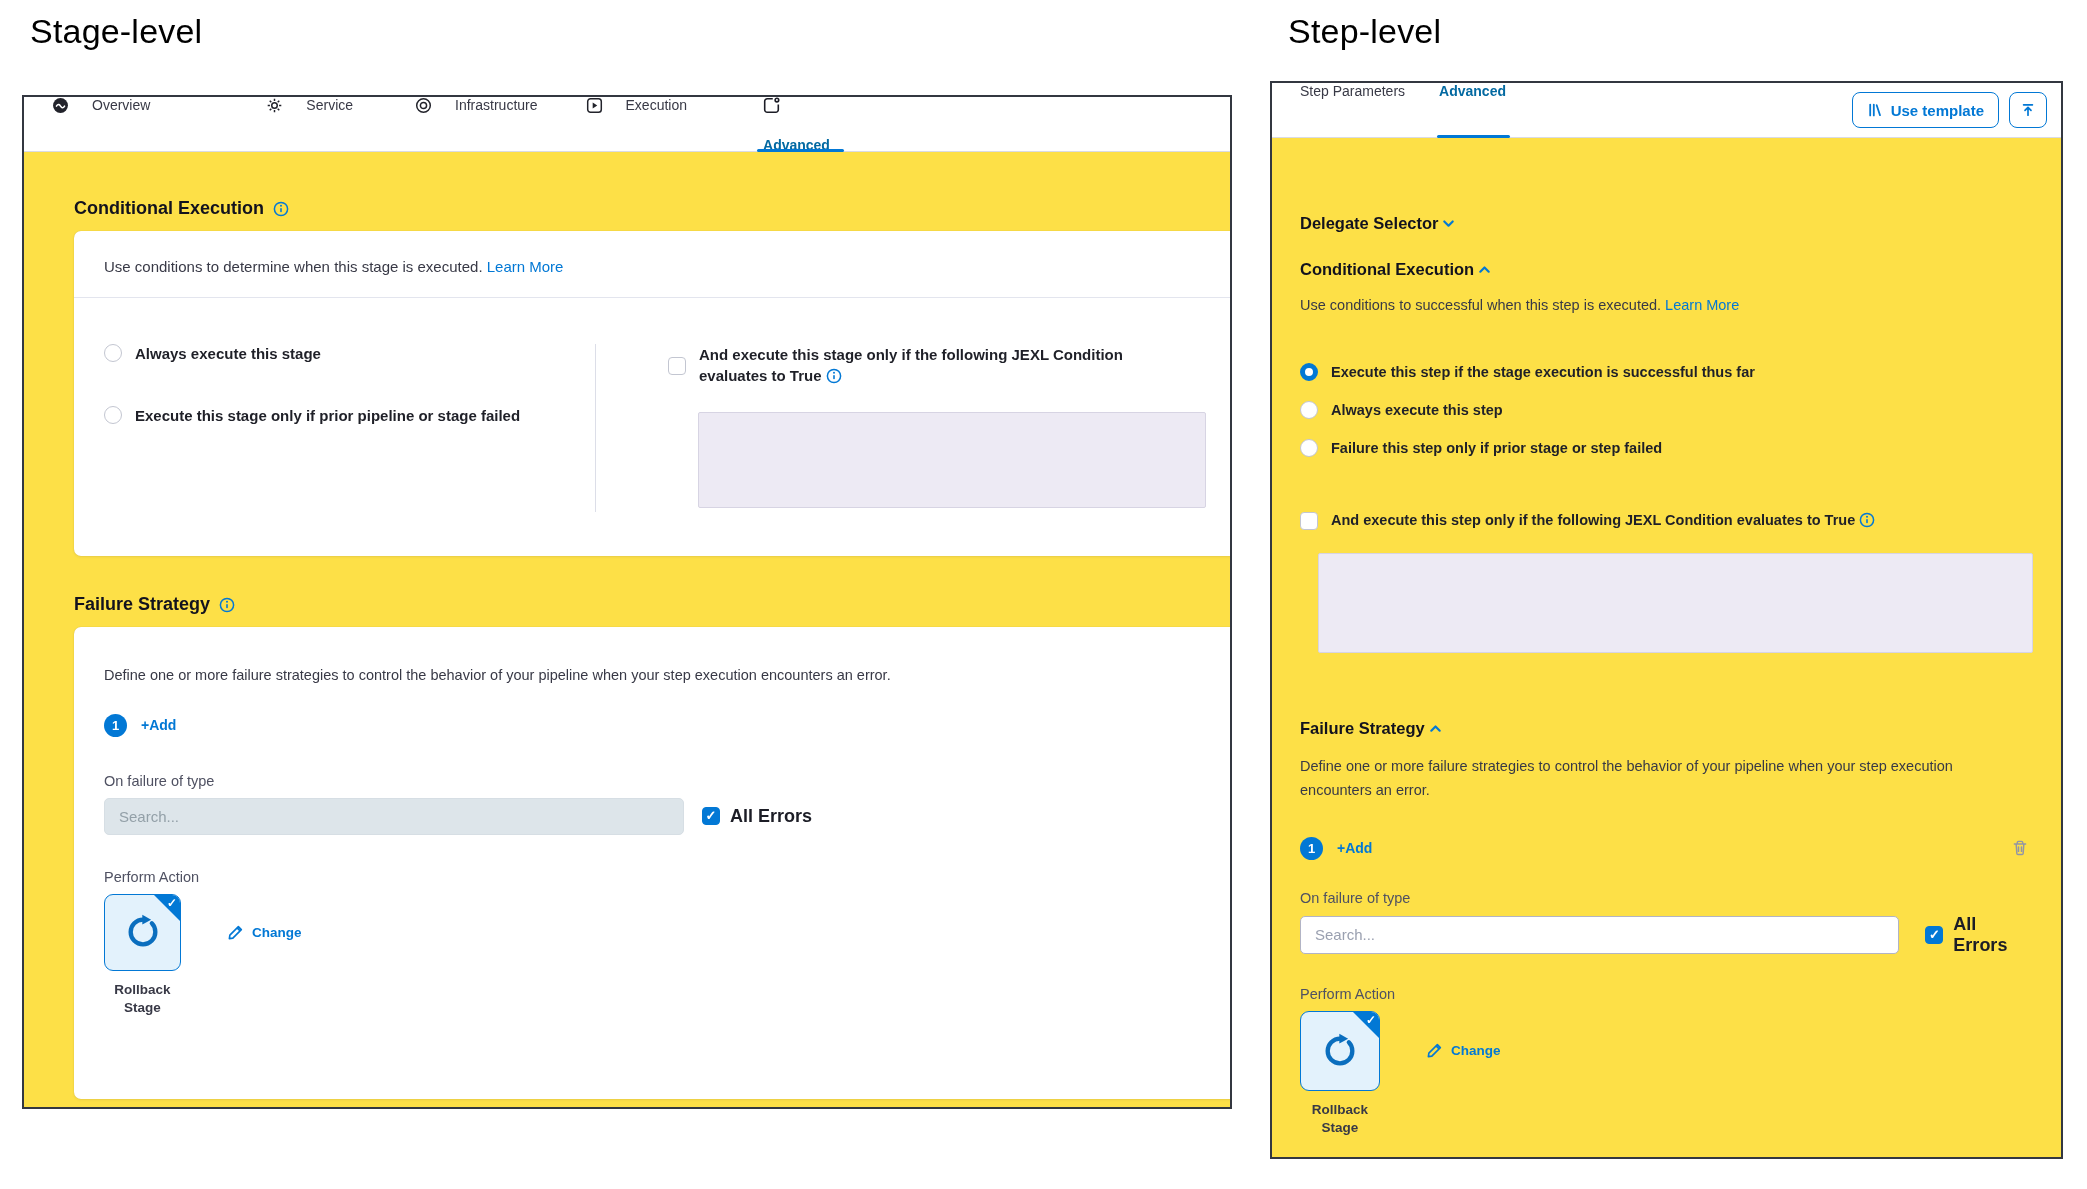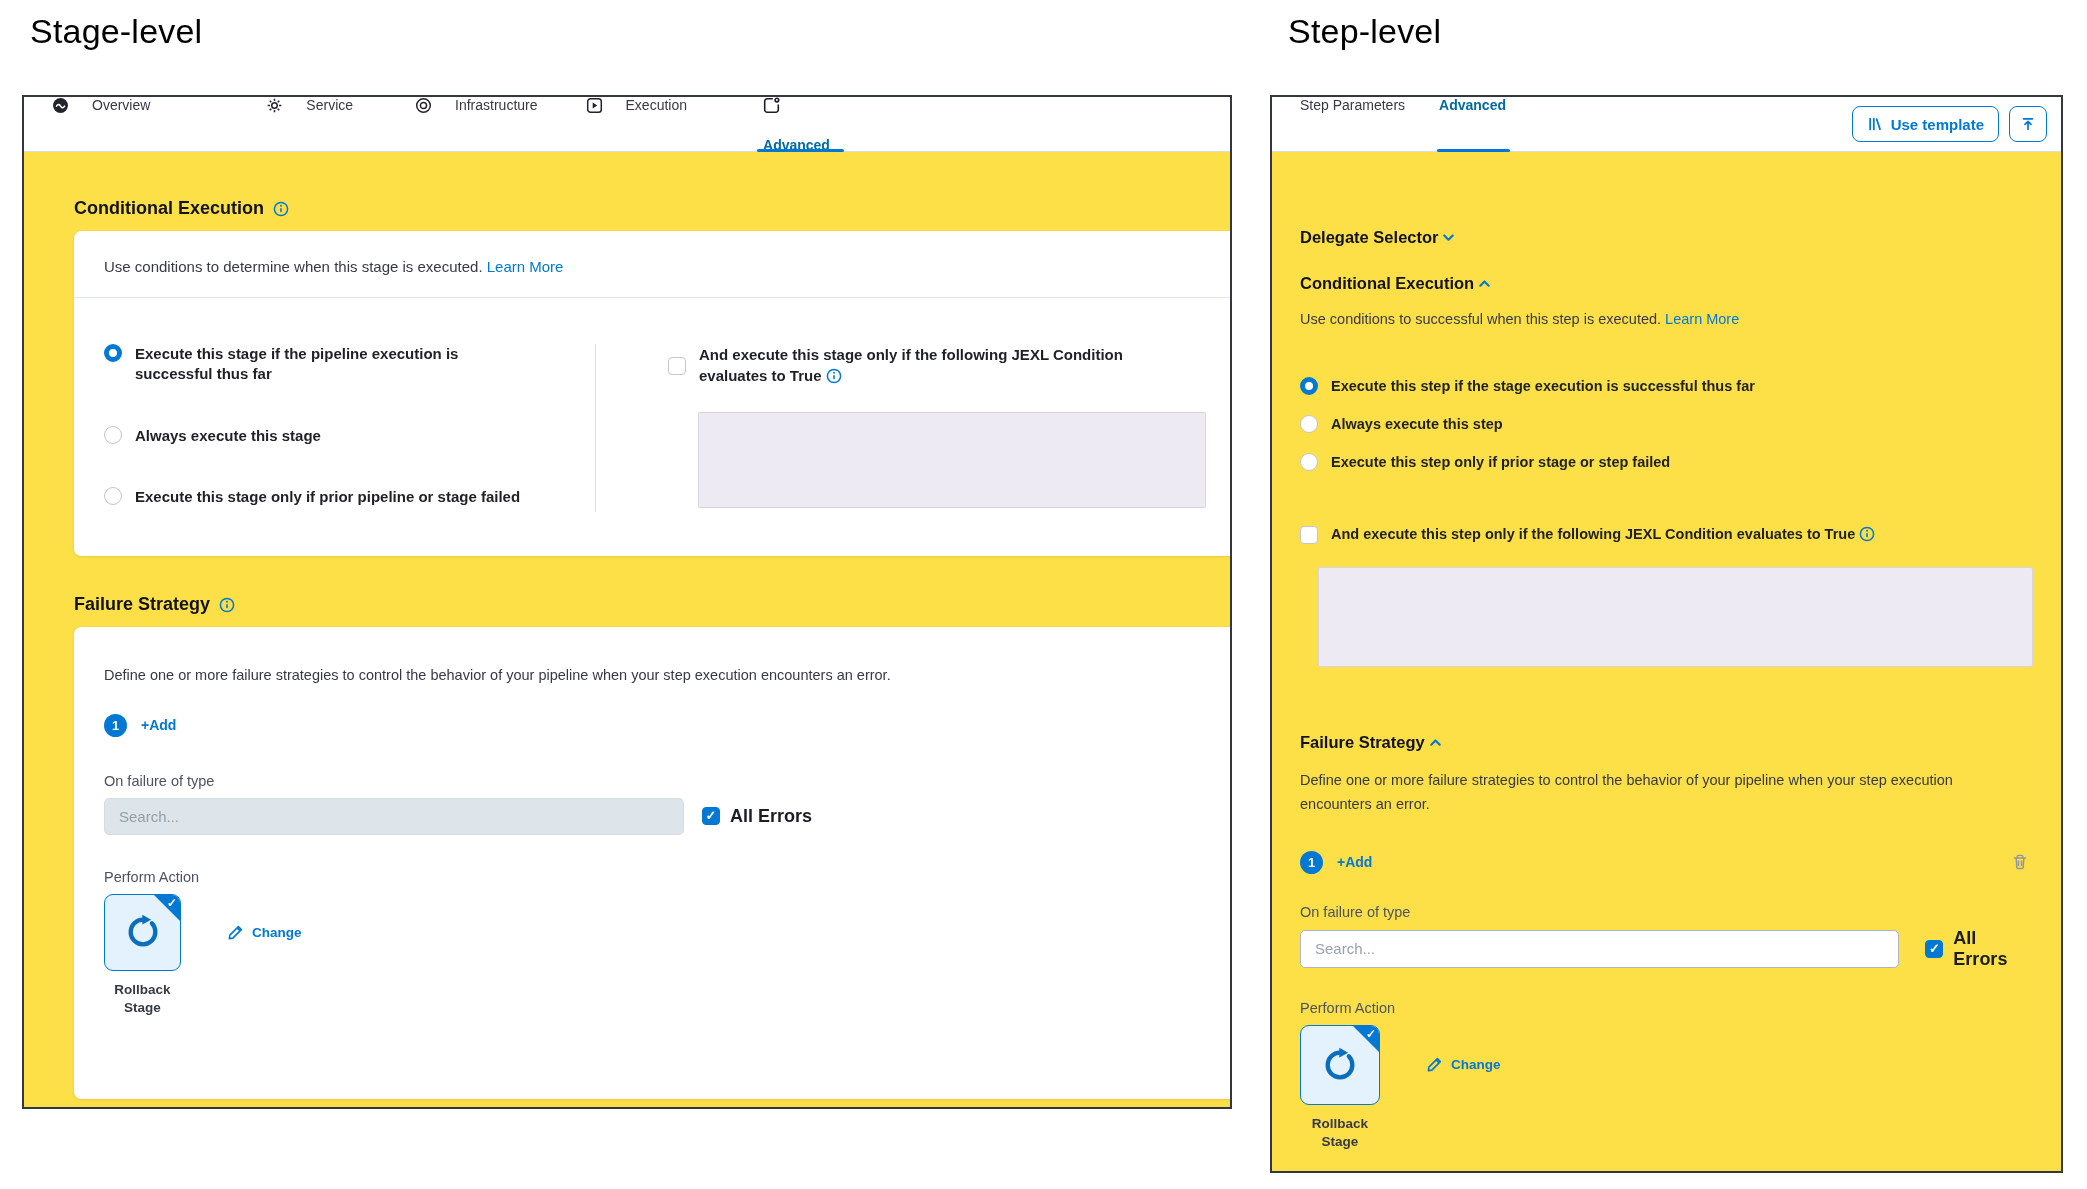--- a/index.html
+++ b/index.html
@@ -8,21 +8,21 @@
     width:2087px; height:1189px; background:#ffffff; position:relative;
     font-family:"Liberation Sans", sans-serif; color:#22222a;
     -webkit-font-smoothing:antialiased;
   }
   .page-title { position:absolute; margin:0; font-size:34px; font-weight:400; color:#000; letter-spacing:0.2px; }
   #stage-title { left:30px; top:12px; }
   #step-title  { left:1288px; top:12px; }
 
   .panel { position:absolute; background:#fff; border:2px solid #333740; overflow:hidden; }
   .stage-panel { left:22px;   top:95px; width:1210px; height:1014px; }
-  .step-panel  { left:1270px; top:95px; width:793px;  height:1078px; }
+  .step-panel  { left:1270px; top:81px; width:793px;  height:1078px; }
 
   
   .tabbar { height:55px; background:#fff; border-bottom:1px solid #d9dbe5; display:flex; align-items:center; }
   .stage-panel .tabbar { padding-left:28px; }
   .step-panel  .tabbar { padding:0 14px 0 28px; }
   .tab { display:flex; align-items:flex-start; gap:23px; height:100%; position:relative;
          font-size:14px; color:#383946; font-weight:500; cursor:pointer; white-space:nowrap; }
   .tab.active { font-weight:700; color:#0369a1;flex-direction:column; }
   .tab.active::after { content:""; position:absolute; left:-6px; right:-14px; bottom:-1px; height:3px; background:#0278d5; border-radius:2px; }
   .stage-panel .tab:nth-child(1) { margin-right:116px; }
@@ -195,24 +195,20 @@
     </div>
 
     <div class="card cond-card">
       <div class="card-desc-row">
         <span>Use conditions to determine when this stage is executed.</span>
         <a class="link">Learn More</a>
       </div>
       <div class="card-divider"></div>
       <div class="card-body">
         <div class="radio-col">
-          <div class="radio-row">
-            <span class="radio selected"></span>
-            <span class="radio-label wrap-350">Execute this stage if the pipeline execution is successful thus far</span>
-          </div>
           <div class="radio-row">
             <span class="radio"></span>
             <span class="radio-label">Always execute this stage</span>
           </div>
           <div class="radio-row">
             <span class="radio"></span>
             <span class="radio-label">Execute this stage only if prior pipeline or stage failed</span>
           </div>
         </div>
         <div class="jexl-col">
@@ -340,21 +336,21 @@
       <div class="radio-row">
         <span class="radio selected"></span>
         <span class="radio-label">Execute this step if the stage execution is successful thus far</span>
       </div>
       <div class="radio-row">
         <span class="radio"></span>
         <span class="radio-label">Always execute this step</span>
       </div>
       <div class="radio-row">
         <span class="radio"></span>
-        <span class="radio-label">Execute this step only if prior stage or step failed</span>
+        <span class="radio-label">Failure this step only if prior stage or step failed</span>
       </div>
     </div>
 
     <div class="check-row step-jexl-row">
       <span class="checkbox"></span>
       <span class="check-label"><span>And execute this step only if the following JEXL Condition evaluates to True</span>
         <span class="icon-16" style="vertical-align:-3px">
           <svg viewBox="0 0 16 16">
               <circle cx="8" cy="8" r="6.6" fill="none" stroke="#0278d5" stroke-width="1.5"></circle>
               <rect x="7.2" y="6.9" width="1.6" height="4.4" rx="0.8" fill="#0278d5"></rect>

